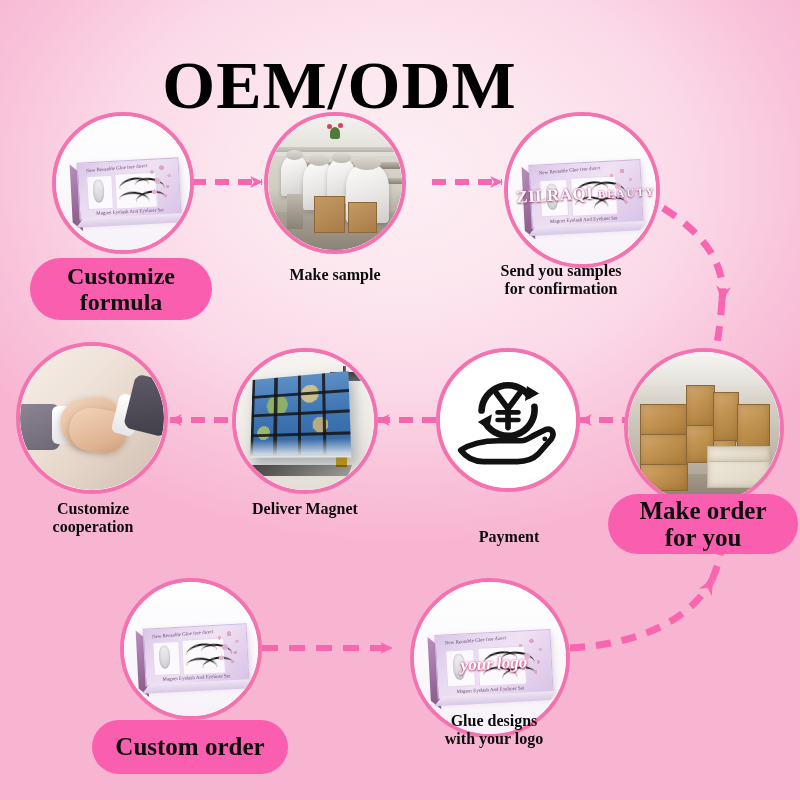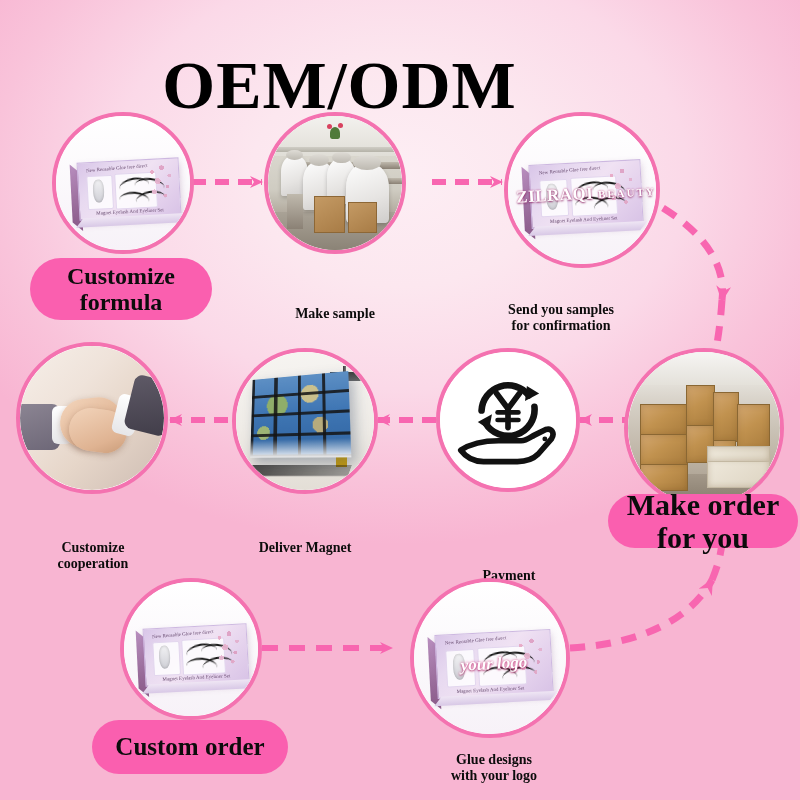--- a/index.html
+++ b/index.html
@@ -62,21 +62,21 @@
   
   .caption {
     position: absolute;
     text-align: center;
     font-family: "Liberation Serif", "DejaVu Serif", serif;
     font-weight: bold;
     color: #0c0c0c;
     line-height: 1.12;
     white-space: pre-line;
   }
-  .caption.plain { font-size: 14px; margin-top: 40px; }
+  .caption.plain { font-size: 16px; }
   .badge {
     position: absolute;
     display: flex;
     align-items: center;
     justify-content: center;
     text-align: center;
     background: #fa5faf;
     border-radius: 40px;
     font-family: "Liberation Serif", "DejaVu Serif", serif;
     font-weight: bold;
@@ -457,21 +457,21 @@
           <div class="carton" style="left:38%; top:22%; width:18%; height:26%;"></div>
           <div class="carton" style="left:38%; top:48%; width:18%; height:24%;"></div>
           <div class="carton" style="left:56%; top:26%; width:16%; height:32%;"></div>
           <div class="carton" style="left:56%; top:58%; width:14%; height:18%;"></div>
           <div class="carton" style="left:72%; top:34%; width:20%; height:30%;"></div>
           <div class="carton pale" style="left:52%; top:70%; width:40%; height:18%;"></div>
           <div class="carton pale" style="left:52%; top:62%; width:40%; height:9%;"></div>
         </div>
       </div>
     </div>
-    <div class="badge" style="left:608px; top:494px; width:190px; height:54px; font-size:30px;">Make order
+    <div class="badge" style="left:608px; top:494px; width:190px; height:60px; font-size:25px;">Make order
 for you</div>
   </div>
 
   <div class="node">
     <div class="circle payment-face" style="left:436px; top:348px; width:144px; height:144px;">
       <div class="circle-inner" style="background:#ffffff;">
         <svg class="yen-icon" viewBox="0 0 144 144" xmlns="http://www.w3.org/2000/svg">
 
           <path d="M44,62 a28,28 0 0 1 50,-16" fill="none" stroke="#111" stroke-width="7" stroke-linecap="round"></path>
           <path d="M100,58 a28,28 0 0 1 -52,17" fill="none" stroke="#111" stroke-width="7" stroke-linecap="round"></path>

